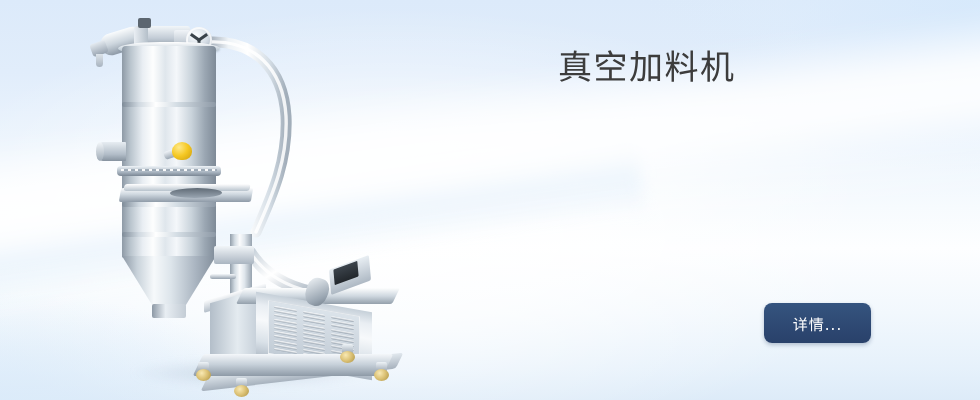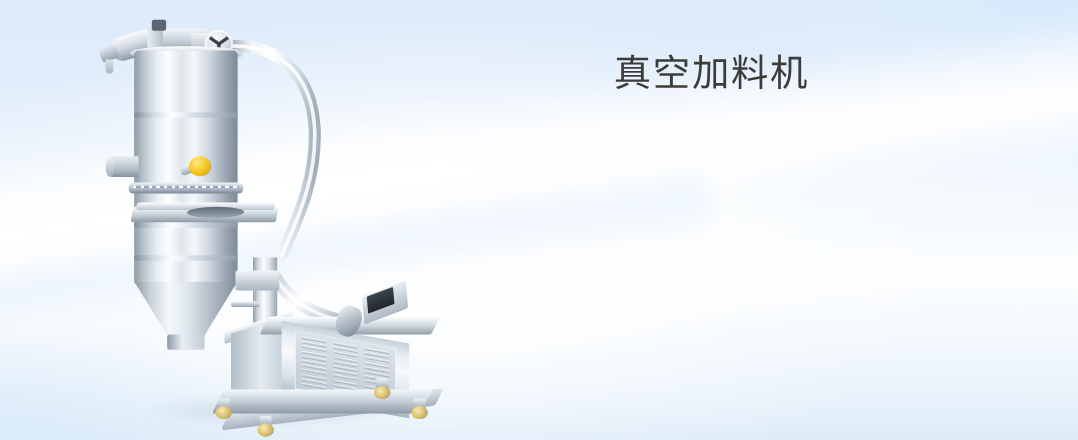--- a/index.html
+++ b/index.html
@@ -671,15 +671,16 @@
         <span class="wheel"></span>
     </div>
     <div class="caster" style="left:296px; top:356px">
       <span class="fork"></span>
         <span class="wheel"></span>
     </div>
   </div>
 
   <div class="content">
     <h1 class="title">真空加料机</h1>
+    <button class="cta" type="button">详情...</button>
   </div>
 
 </div>
 
 </body></html>

